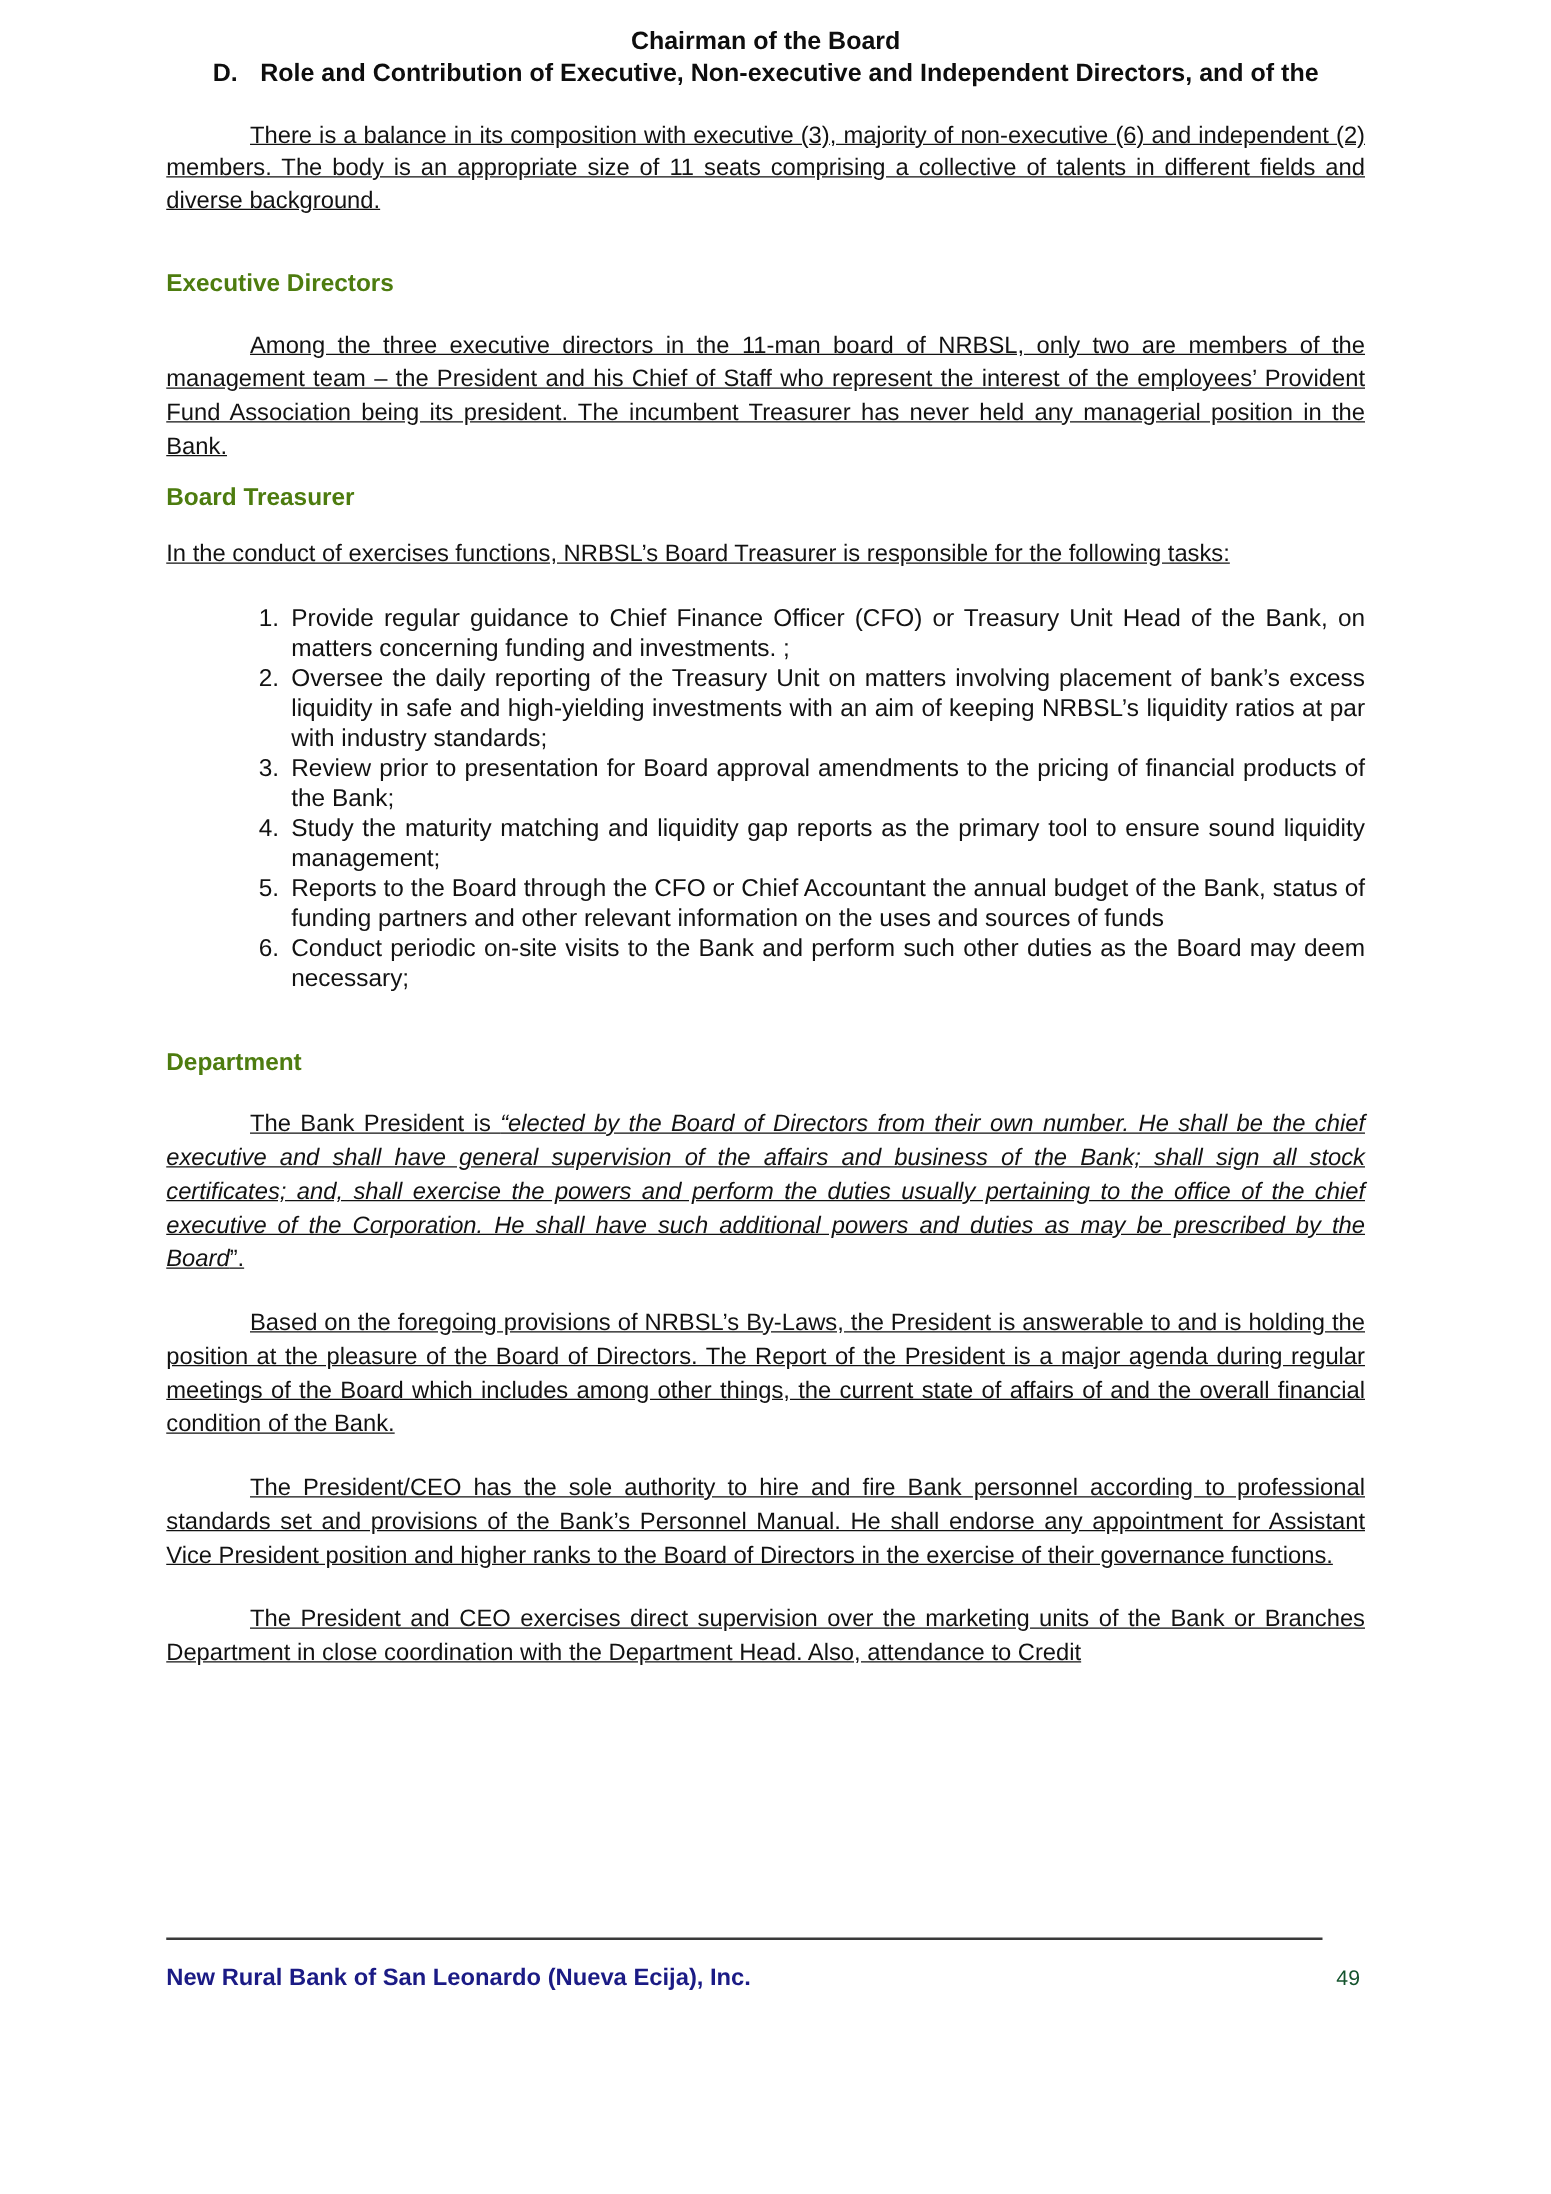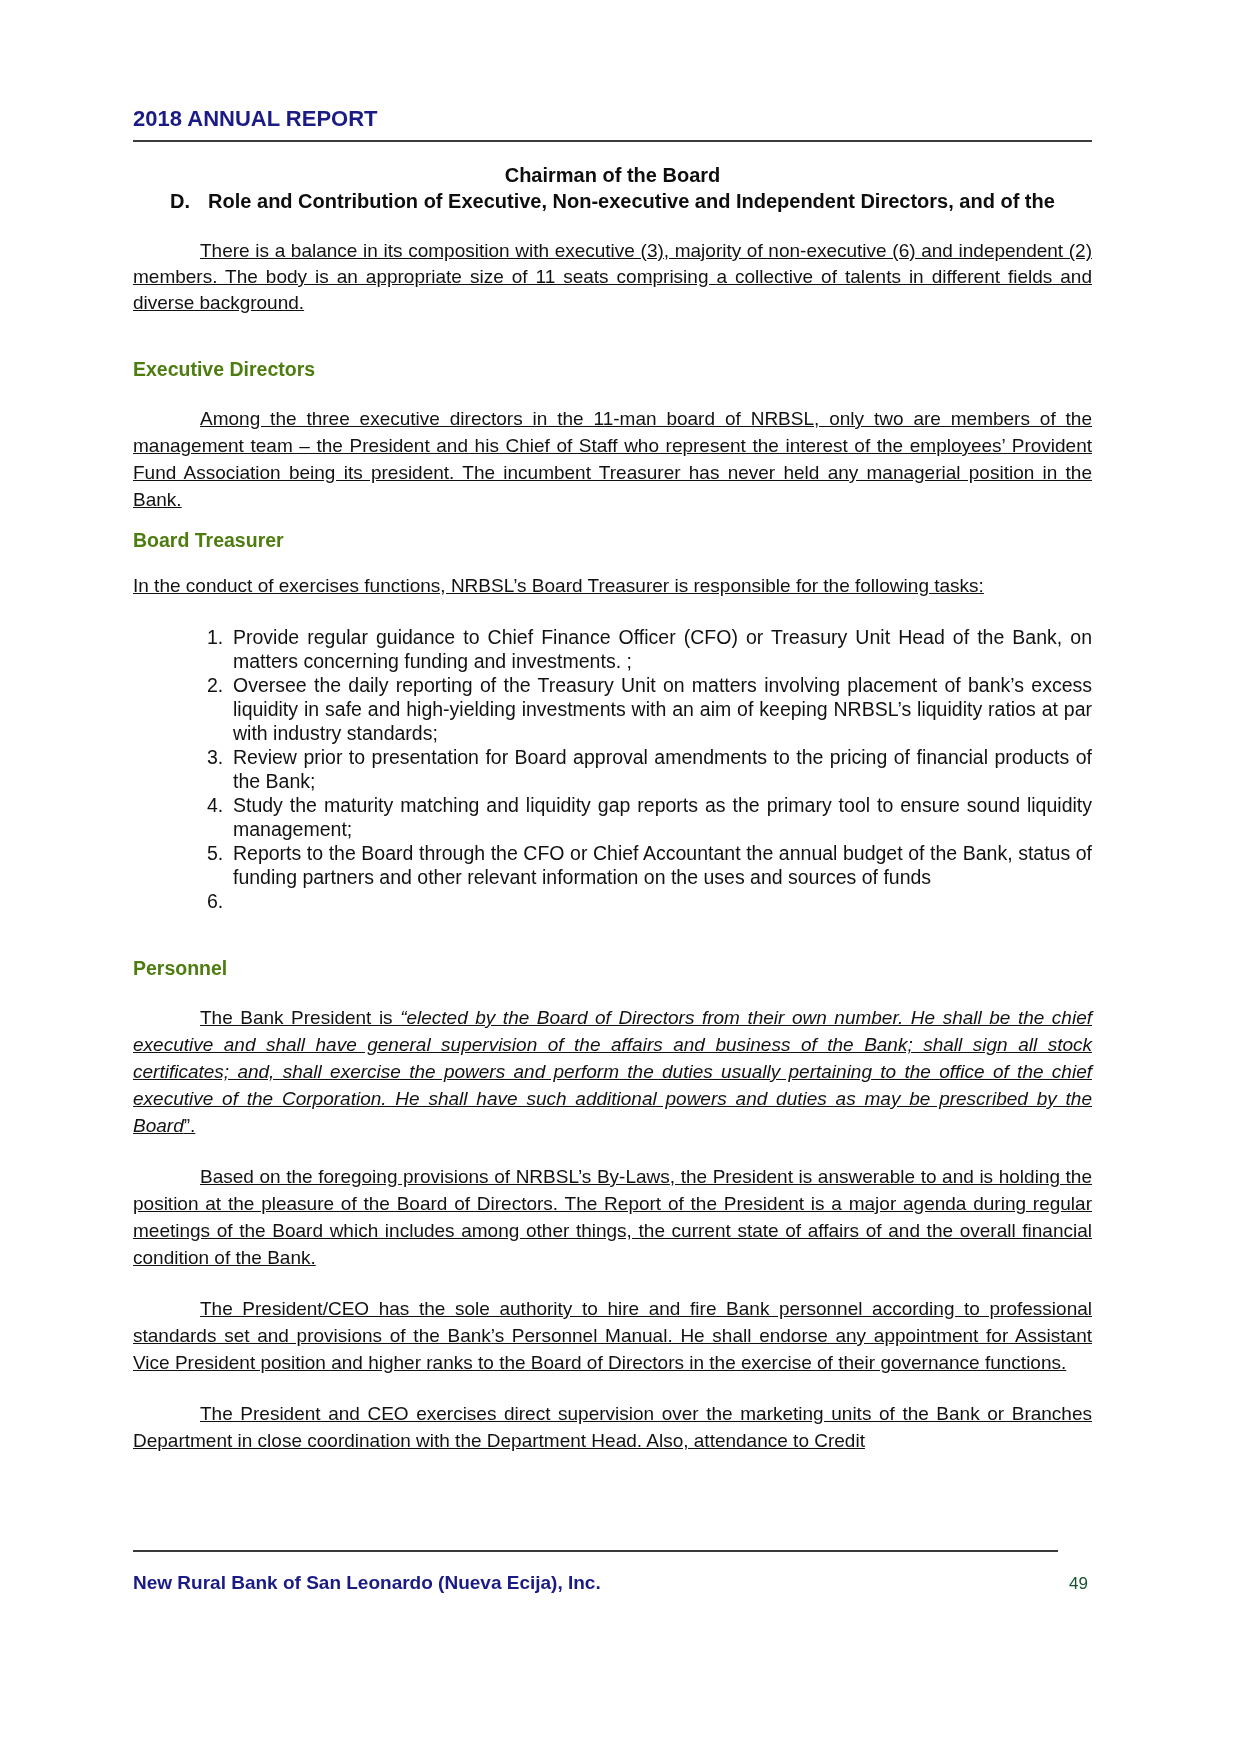--- a/index.html
+++ b/index.html
@@ -96,21 +96,20 @@
     color: #14532d;
     padding-right: 4px;
   }
 </style>
 </head>
 <body>
 
 <div class="page">
   <div class="content">
 
-    <div class="report-title">2018 ANNUAL REPORT</div>
 
     <div class="section-heading">
       <div>Chairman of the Board</div>
       <div>
         <span class="label">D.</span><span>Role and Contribution of Executive, Non-executive and Independent Directors, and of the</span>
       </div>
     </div>
 
     <p class="para first">There is a balance in its composition with executive (3), majority of non-executive (6) and independent (2) members. The body is an appropriate size of 11 seats comprising a collective of talents in different fields and diverse background.</p>
 
@@ -138,24 +137,25 @@
       <div class="task-item">
         <span class="num">4.</span>
         <span class="task-text">Study the maturity matching and liquidity gap reports as the primary tool to ensure sound liquidity management;</span>
       </div>
       <div class="task-item">
         <span class="num">5.</span>
         <span class="task-text">Reports to the Board through the CFO or Chief Accountant the annual budget of the Bank, status of funding partners and other relevant information on the uses and sources of funds</span>
       </div>
       <div class="task-item">
         <span class="num">6.</span>
+        <span class="task-text">Conduct periodic on-site visits to the Bank and perform such other duties as the Board may deem necessary;</span>
       </div>
     </div>
 
-    <div class="subheading pres">Personnel</div>
+    <div class="subheading pres">Department</div>
 
     <p class="para"><span>The Bank President is </span><span class="quote-italic">“elected by the Board of Directors from their own number. He shall be the chief executive and shall have general supervision of the affairs and business of the Bank; shall sign all stock certificates; and, shall exercise the powers and perform the duties usually pertaining to the office of the chief executive of the Corporation. He shall have such additional powers and duties as may be prescribed by the Board</span><span>”.</span></p>
 
     <p class="para">Based on the foregoing provisions of NRBSL’s By-Laws, the President is answerable to and is holding the position at the pleasure of the Board of Directors. The Report of the President is a major agenda during regular meetings of the Board which includes among other things, the current state of affairs of and the overall financial condition of the Bank.</p>
 
     <p class="para">The President/CEO has the sole authority to hire and fire Bank personnel according to professional standards set and provisions of the Bank’s Personnel Manual. He shall endorse any appointment for Assistant Vice President position and higher ranks to the Board of Directors in the exercise of their governance functions.</p>
 
     <p class="para">The President and CEO exercises direct supervision over the marketing units of the Bank or Branches Department in close coordination with the Department Head. Also, attendance to Credit</p>
 
   </div>

